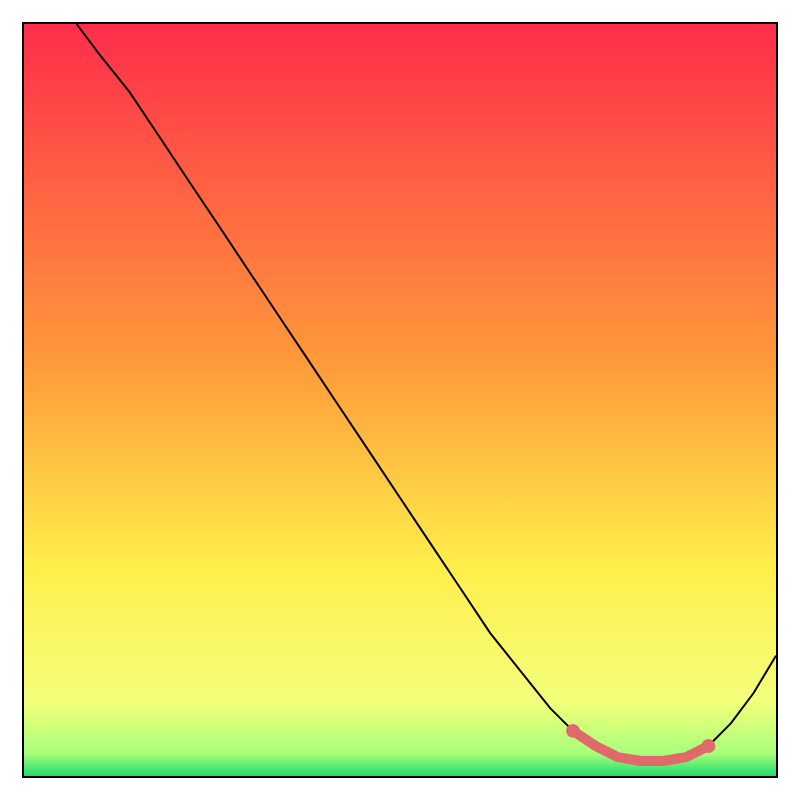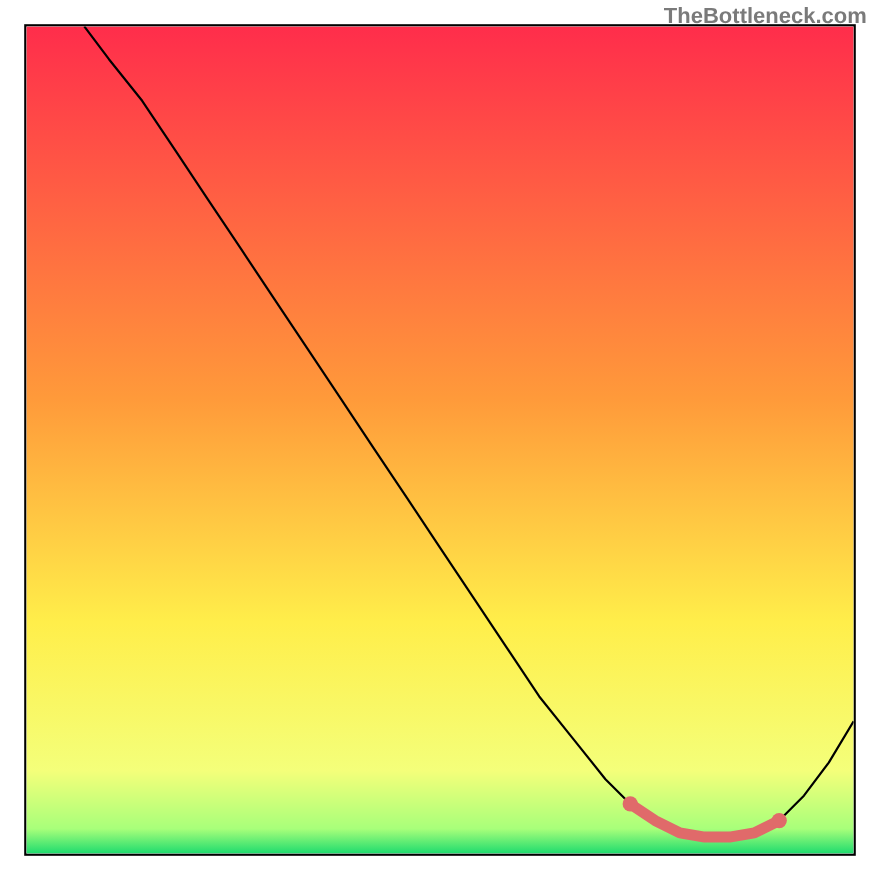--- a/index.html
+++ b/index.html
@@ -21,21 +21,20 @@
     top: 22px;
     width: 756px;
     height: 756px;
     border: 2px solid #000;
   }
   .plot-area svg { display: block; width: 100%; height: 100%; }
 </style>
 </head>
 <body>
 <div class="container">
-  <div class="watermark">TheBottleneck.com</div>
 
   <div class="plot-area">
     <svg viewBox="0 0 756 756" preserveAspectRatio="none">
       <defs>
         <linearGradient id="bg-grad" x1="0" y1="0" x2="0" y2="1">
           <stop id="g0" offset="0%" stop-color="#ff2d4b"></stop>
           <stop id="g1" offset="45%" stop-color="#ff9a3a"></stop>
           <stop id="g2" offset="72%" stop-color="#ffee4a"></stop>
           <stop id="g3" offset="90%" stop-color="#f4ff7a"></stop>
           <stop id="g4" offset="97%" stop-color="#a8ff7a"></stop>

